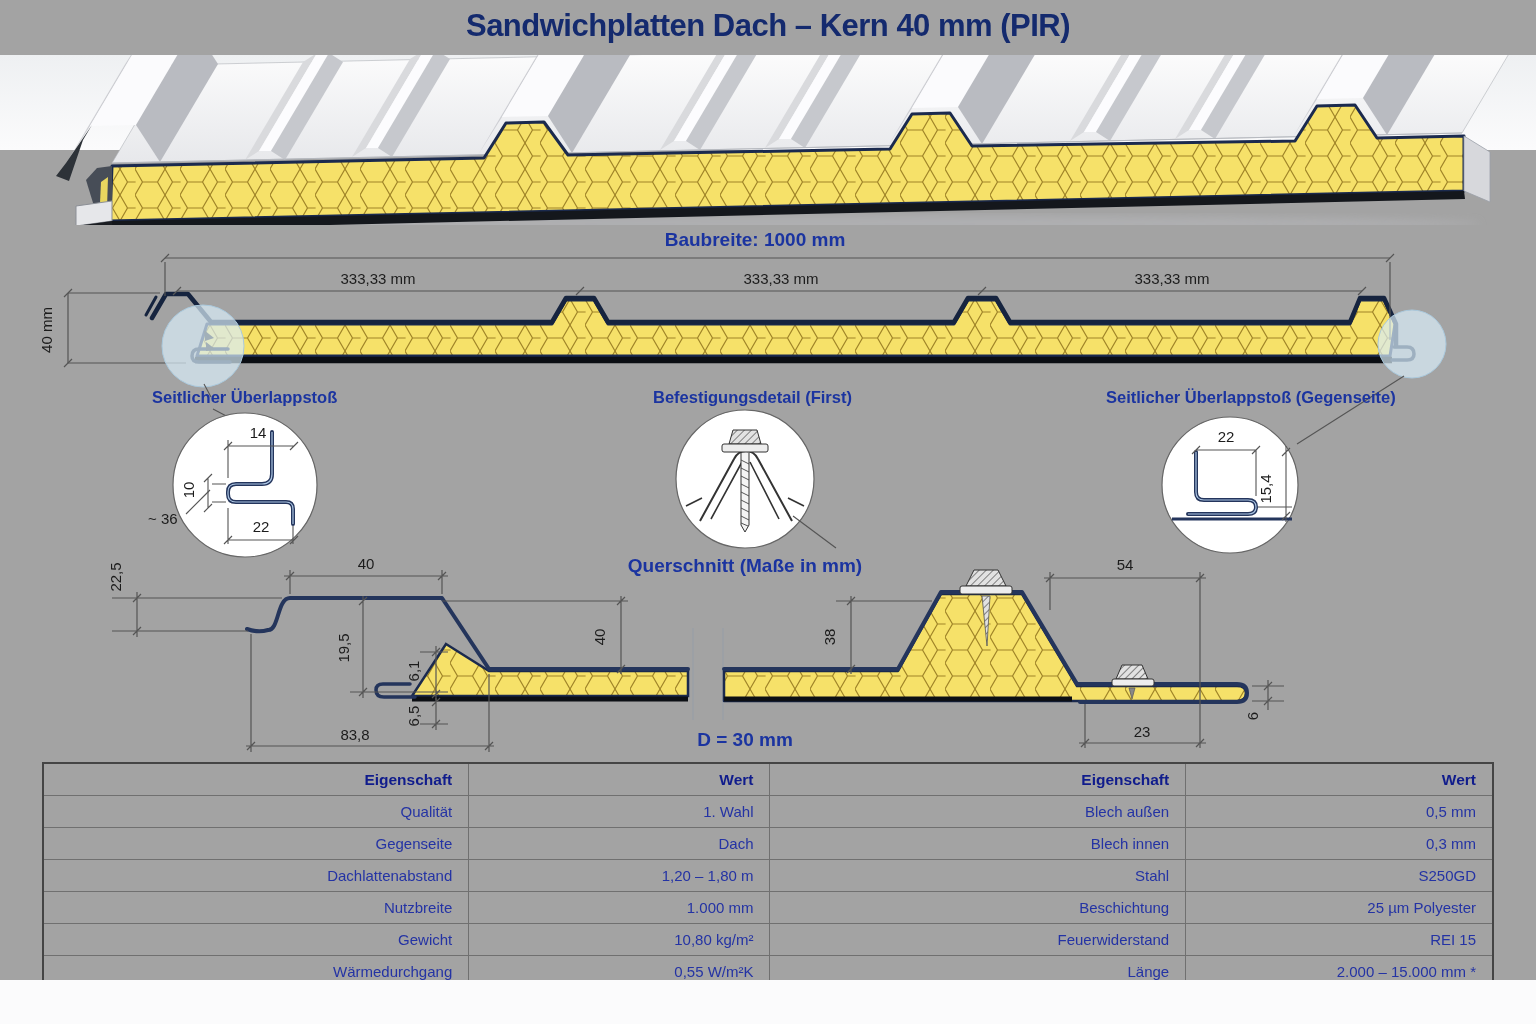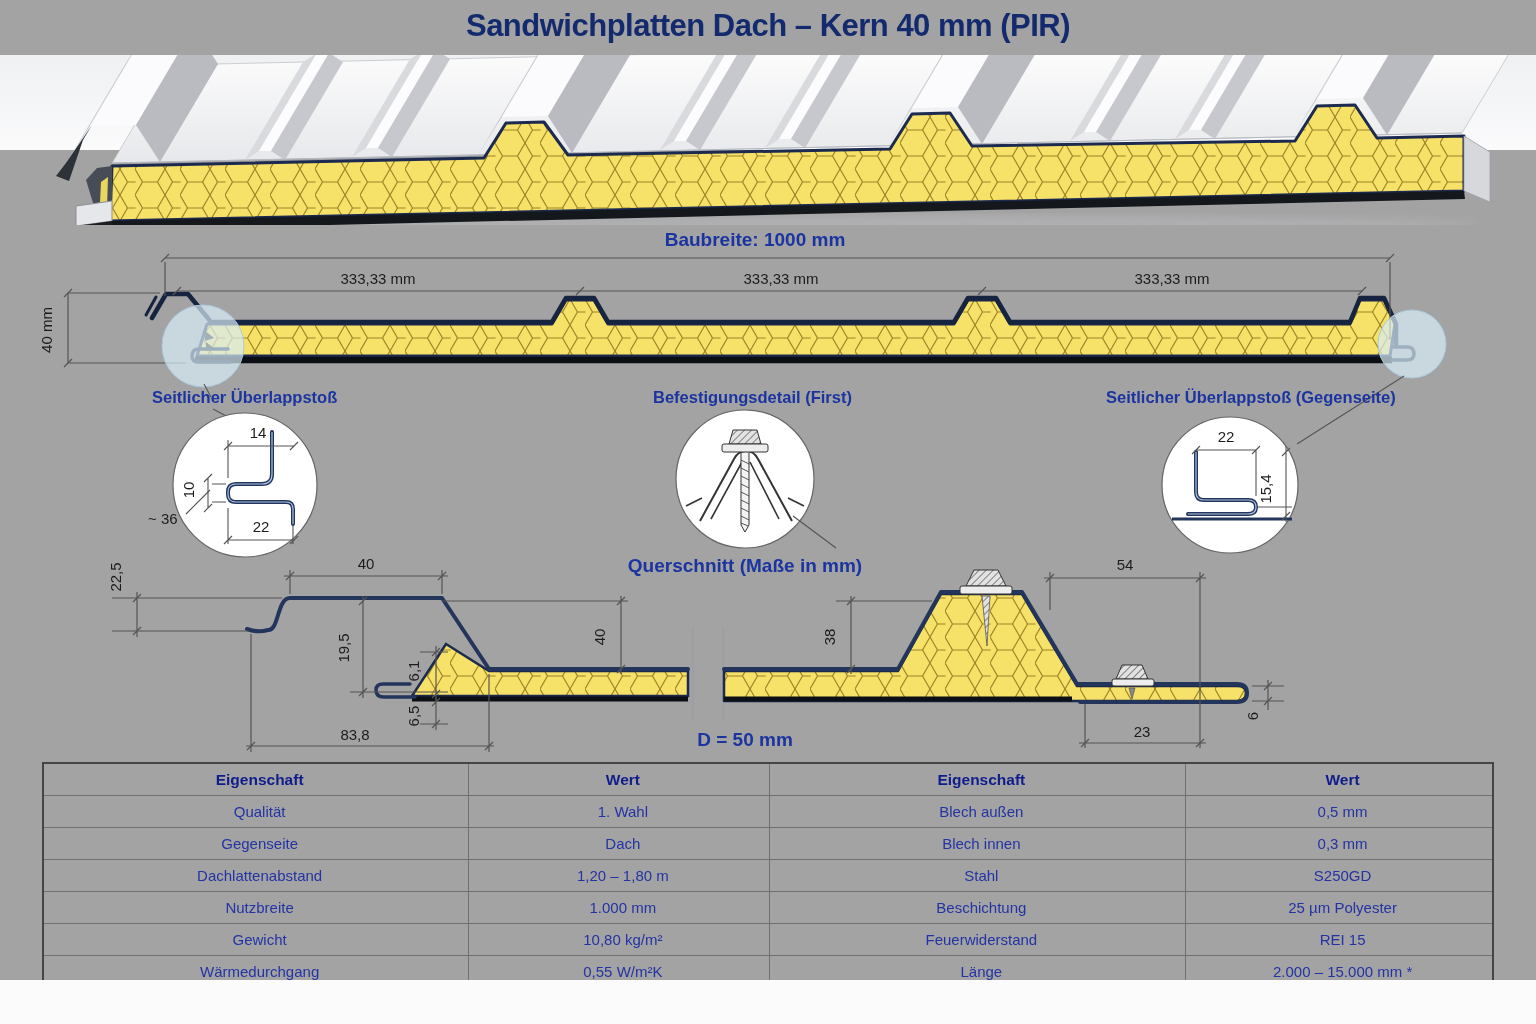--- a/index.html
+++ b/index.html
@@ -15,22 +15,22 @@
   #querschnitt-title{top:555px;left:575px;width:340px;text-align:center;font-size:19px;}
   #d-label{top:729px;left:595px;width:300px;text-align:center;font-size:19px;}
   svg.layer{position:absolute;left:0;}
   #svg-3d{top:55px;}
   #svg-diagram{top:225px;}
   svg text{font-family:"Liberation Sans",sans-serif;font-size:15px;fill:#1c1c1c;}
   svg text.dim{font-size:15px;}
   
   #spec-table{position:absolute;top:762px;left:42px;width:1452px;border-collapse:collapse;
     table-layout:fixed;font-size:15px;}
-  #spec-table td,#spec-table th{border:1px solid #707070;height:31px;padding:0 6px 0 13px;
-    text-align:center;vertical-align:middle;overflow:hidden;white-space:nowrap;}
+  #spec-table td,#spec-table th{border:1px solid #707070;height:31px;padding:0 16px 0 13px;
+    text-align:right;vertical-align:middle;overflow:hidden;white-space:nowrap;}
   #spec-table{border:2px solid #454545;}
   #spec-table th{color:#101c8c;font-weight:bold;font-size:15.5px;}
   #spec-table td{color:#2433a4;}
   .col-e1{width:424px;} .col-w1{width:300px;} .col-e2{width:414px;} .col-w2{width:306px;}
 </style>
 </head>
 <body>
 
 <div id="stage">
 
@@ -246,21 +246,21 @@
       <text class="dim" x="1142" y="737" text-anchor="middle">23</text>
       <text class="dim" x="1258" y="716" text-anchor="middle" transform="rotate(-90 1258 716)">6</text>
     </g>
   </svg>
 
   <div class="bluelabel" id="baubreite-label">Baubreite: 1000 mm</div>
   <div class="bluelabel" id="detail-left-label">Seitlicher Überlappstoß</div>
   <div class="bluelabel" id="detail-middle-label">Befestigungsdetail (First)</div>
   <div class="bluelabel" id="detail-right-label">Seitlicher Überlappstoß (Gegenseite)</div>
   <div class="bluelabel" id="querschnitt-title">Querschnitt (Maße in mm)</div>
-  <div class="bluelabel" id="d-label">D = 50 mm</div>
+  <div class="bluelabel" id="d-label">D = 30 mm</div>
 
   <table id="spec-table">
     <colgroup>
       <col class="col-e1">
         <col class="col-w1">
         <col class="col-e2">
         <col class="col-w2">
     </colgroup>
     <tbody>
         <tr>

